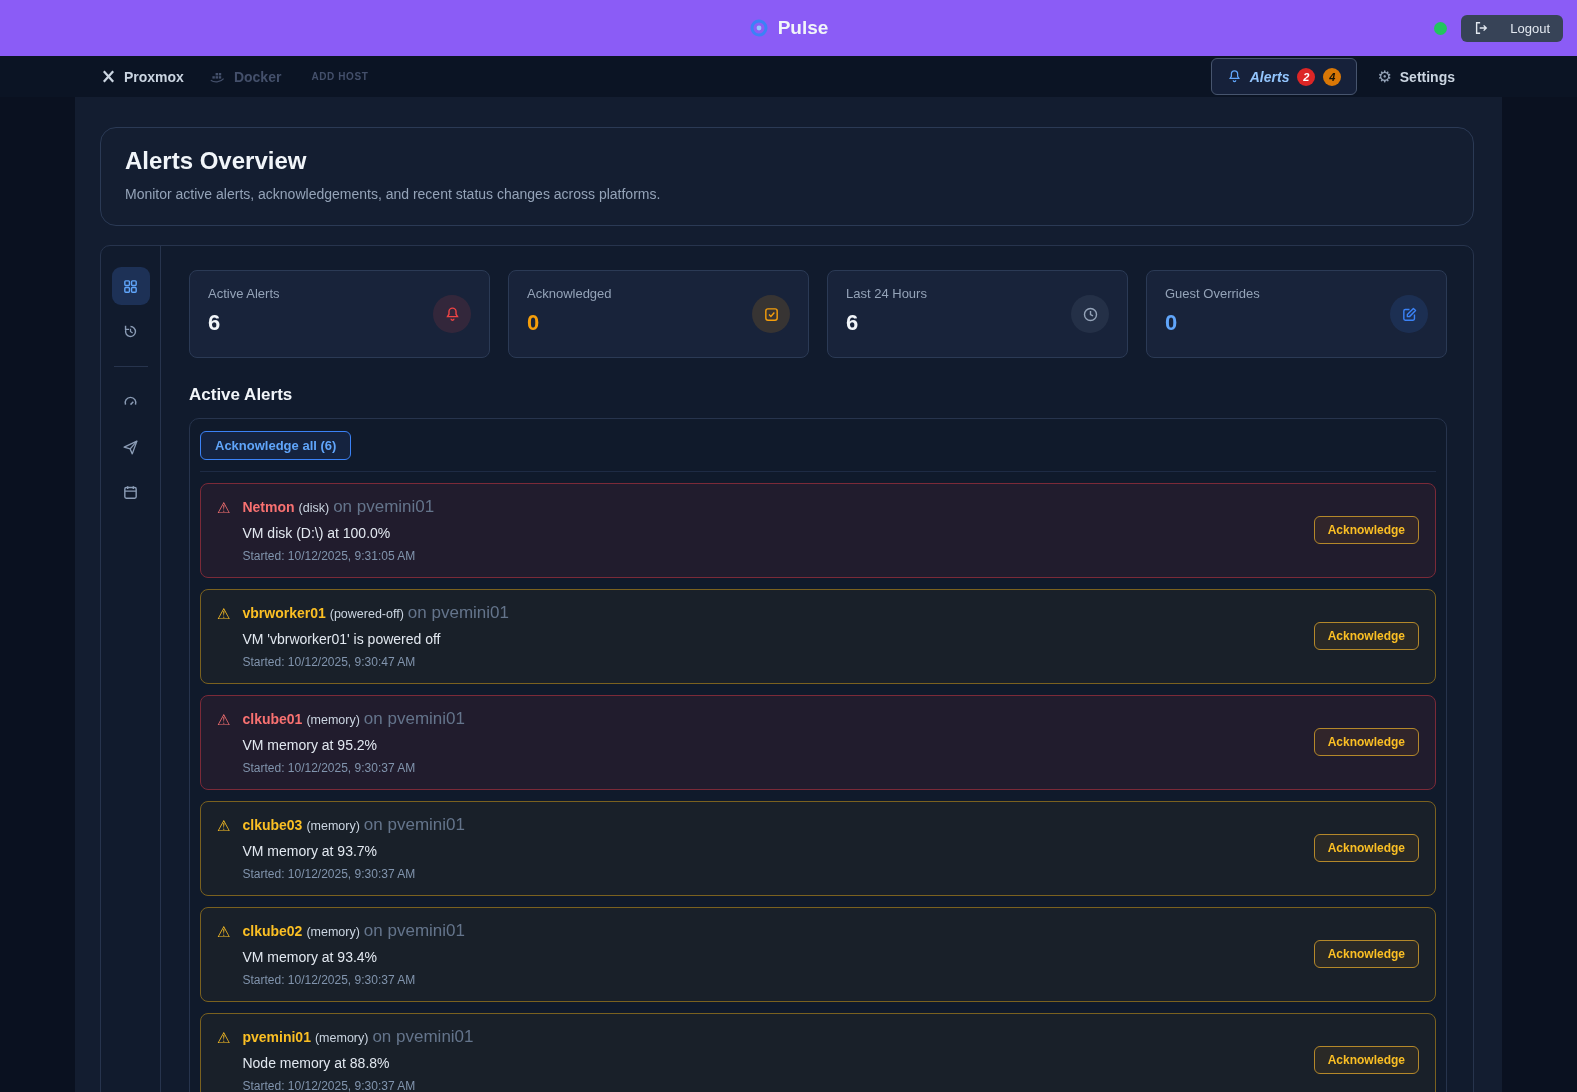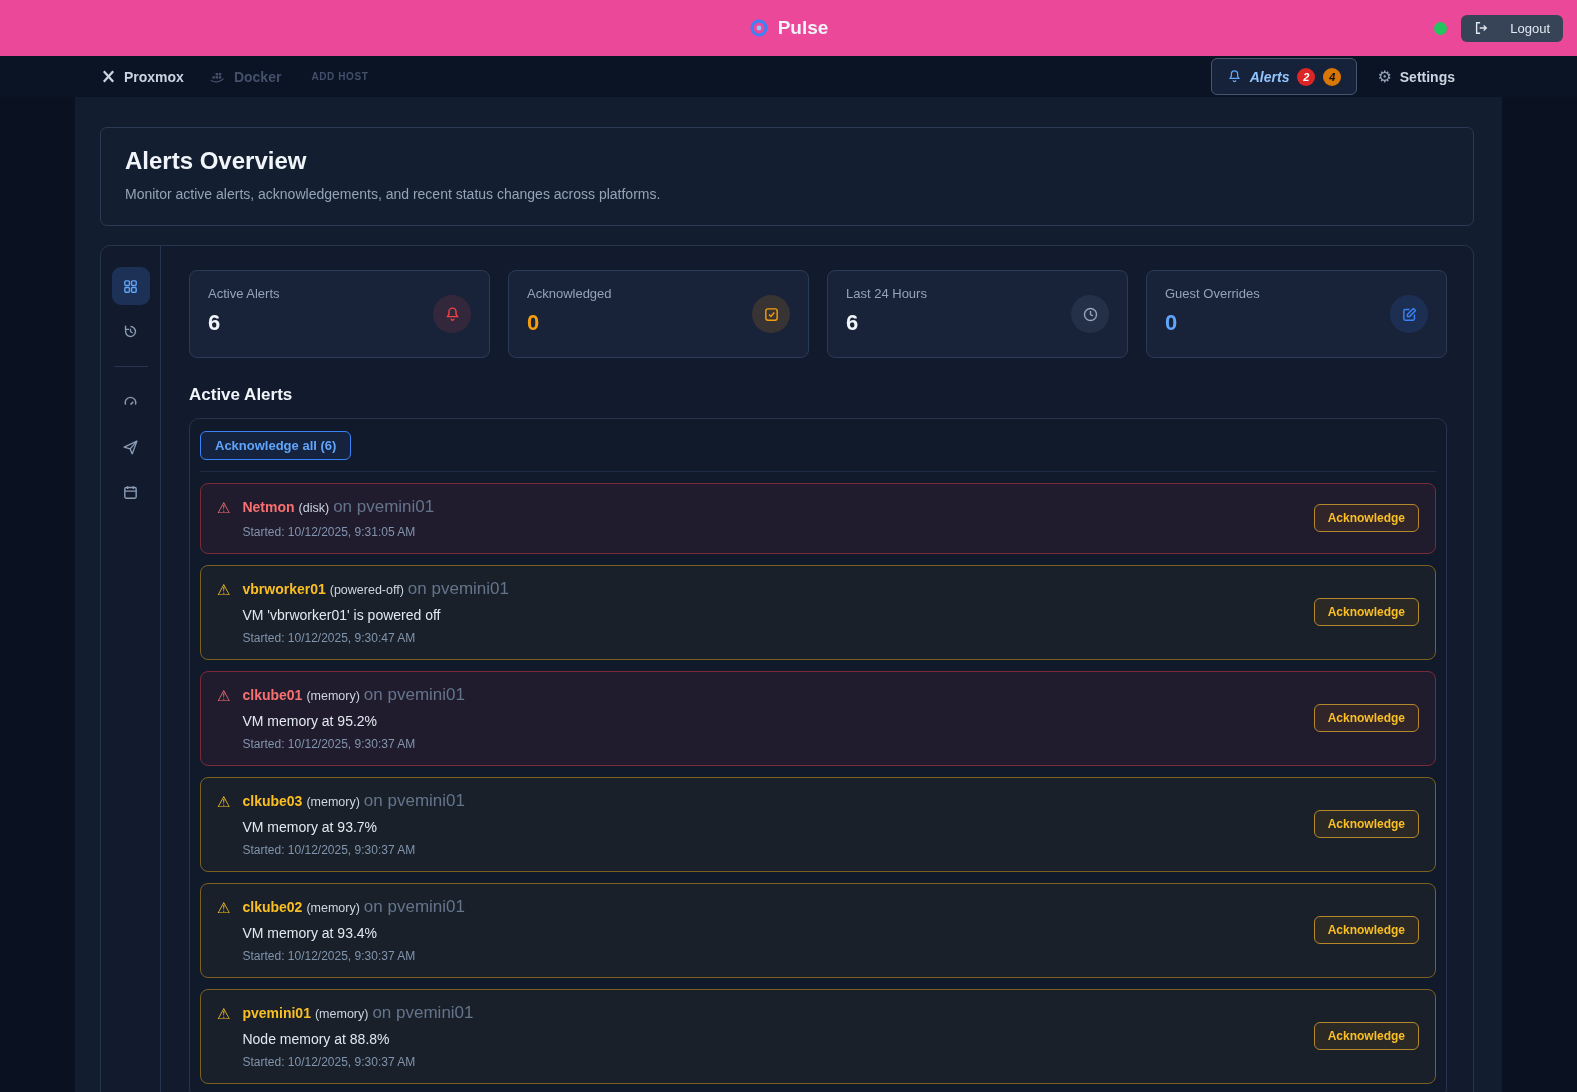--- a/index.html
+++ b/index.html
@@ -6,21 +6,21 @@
   html,body { width:1577px; height:1092px; overflow:hidden; }
   body {
     background:#0a1120;
     font-family:"Liberation Sans","DejaVu Sans",sans-serif;
     color:#e2e8f0;
   }
   button { font-family:inherit; cursor:pointer; }
 
   
   .topbar {
-    height:56px; background:#ec4899; display:flex; align-items:center;
+    height:56px; background:#8b5cf6; display:flex; align-items:center;
     justify-content:center; position:relative;
   }
   .logo { display:flex; align-items:center; gap:9px; font-size:19px; font-weight:bold; color:#f1f5f9; }
   .top-right { position:absolute; right:14px; top:0; height:56px; display:flex; align-items:center; gap:14px; }
   .status-dot { width:13px; height:13px; border-radius:50%; background:#22c55e; }
   .logout-btn {
     display:flex; align-items:center; gap:22px; background:#374357; color:#e2e8f0;
     border:none; border-radius:6px; padding:6px 13px; font-size:13px;
   }
 
@@ -39,21 +39,21 @@
     display:flex; align-items:center; justify-content:center; color:#fff; }
   .badge.red { background:#dc2626; }
   .badge.amber { background:#d97706; color:#181307; }
   .settings-tab { display:flex; align-items:center; gap:8px; padding:0 6px 0 20px; background:none; border:none;
     color:#cbd5e1; font-weight:bold; font-size:14px; }
   .gear { font-size:16px; color:#94a3b8; }
 
   
   .content { margin:0 75px; background:#131d30; min-height:995px; padding:30px 28px 0 25px; }
 
-  .overview-card { background:#141e31; border:1px solid #2b3a55; border-radius:7px; padding:19px 24px 23px; }
+  .overview-card { background:#141e31; border:1px solid #2b3a55; border-radius:16px; padding:19px 24px 23px; }
   .overview-card h1 { font-size:24px; font-weight:bold; color:#f1f5f9; margin-bottom:11px; }
   .overview-card .subtitle { font-size:14px; color:#94a3b8; }
 
   .section-wrap { margin-top:19px; display:flex; align-items:stretch;
     background:#111b2d; border:1px solid #27344d; border-radius:10px; min-height:852px; }
 
   
   .iconrail { width:60px; border-right:1px solid #27344d; display:flex; flex-direction:column;
     align-items:center; padding-top:21px; gap:7px; }
   .icon-btn { width:38px; height:38px; border-radius:9px; border:none; background:transparent;
@@ -277,20 +277,21 @@
         </div>
 
         <div class="alert-row critical">
           <span class="warn-icon">⚠</span>
           <div class="alert-text">
             <div class="alert-title">
               <span class="a-name">Netmon</span>
               <span class="a-type">(disk)</span>
               <span class="a-host">on pvemini01</span>
             </div>
+            <div class="a-msg">VM disk (D:\) at 100.0%</div>
             <div class="a-start">Started: 10/12/2025, 9:31:05 AM</div>
           </div>
           <button class="ack-btn">Acknowledge</button>
         </div>
 
         <div class="alert-row warning">
           <span class="warn-icon">⚠</span>
           <div class="alert-text">
             <div class="alert-title">
               <span class="a-name">vbrworker01</span>

